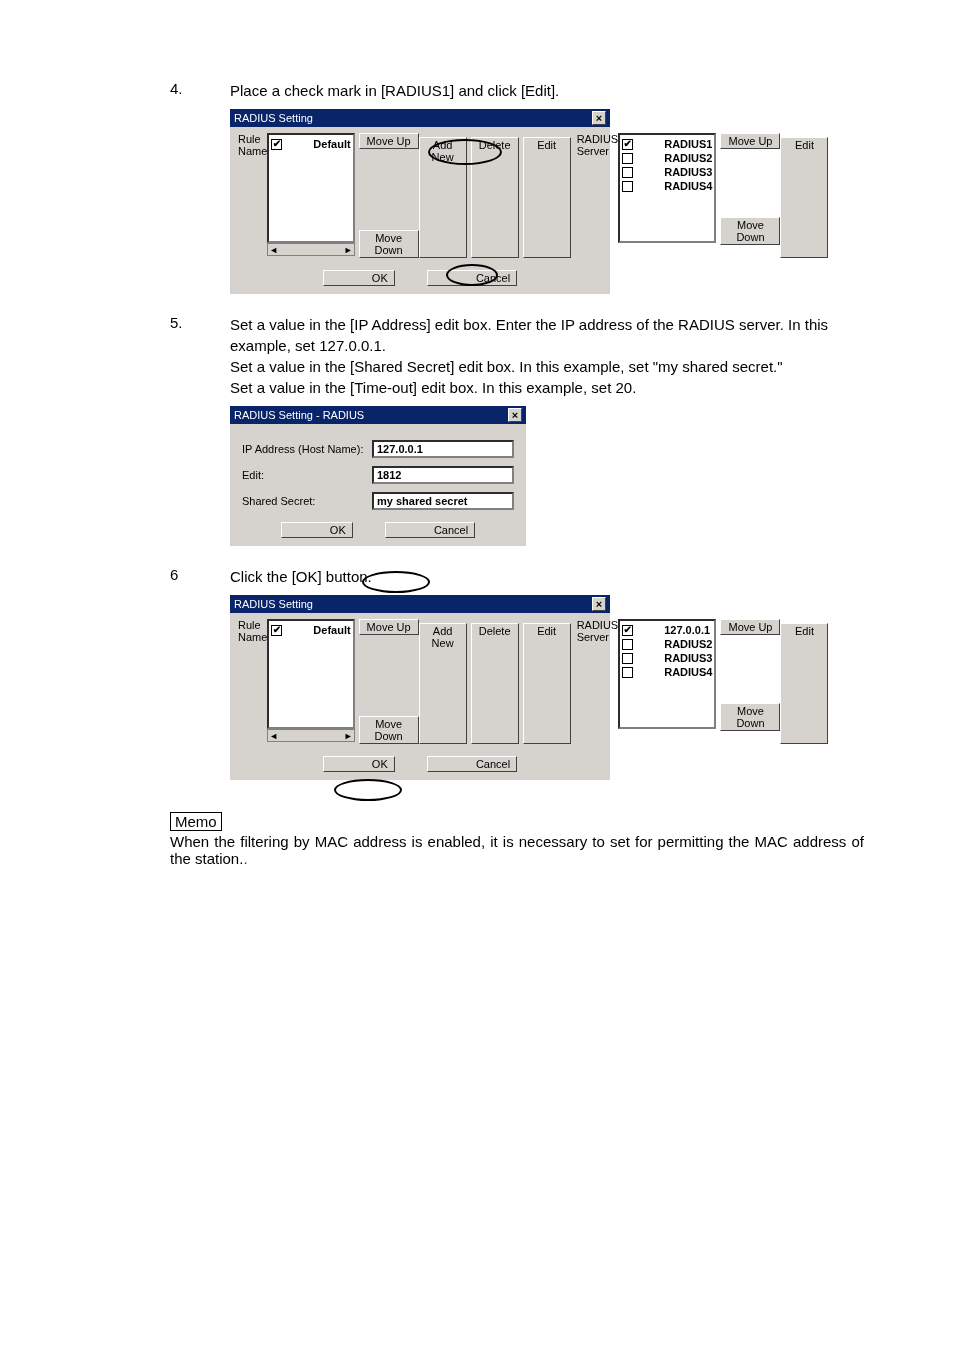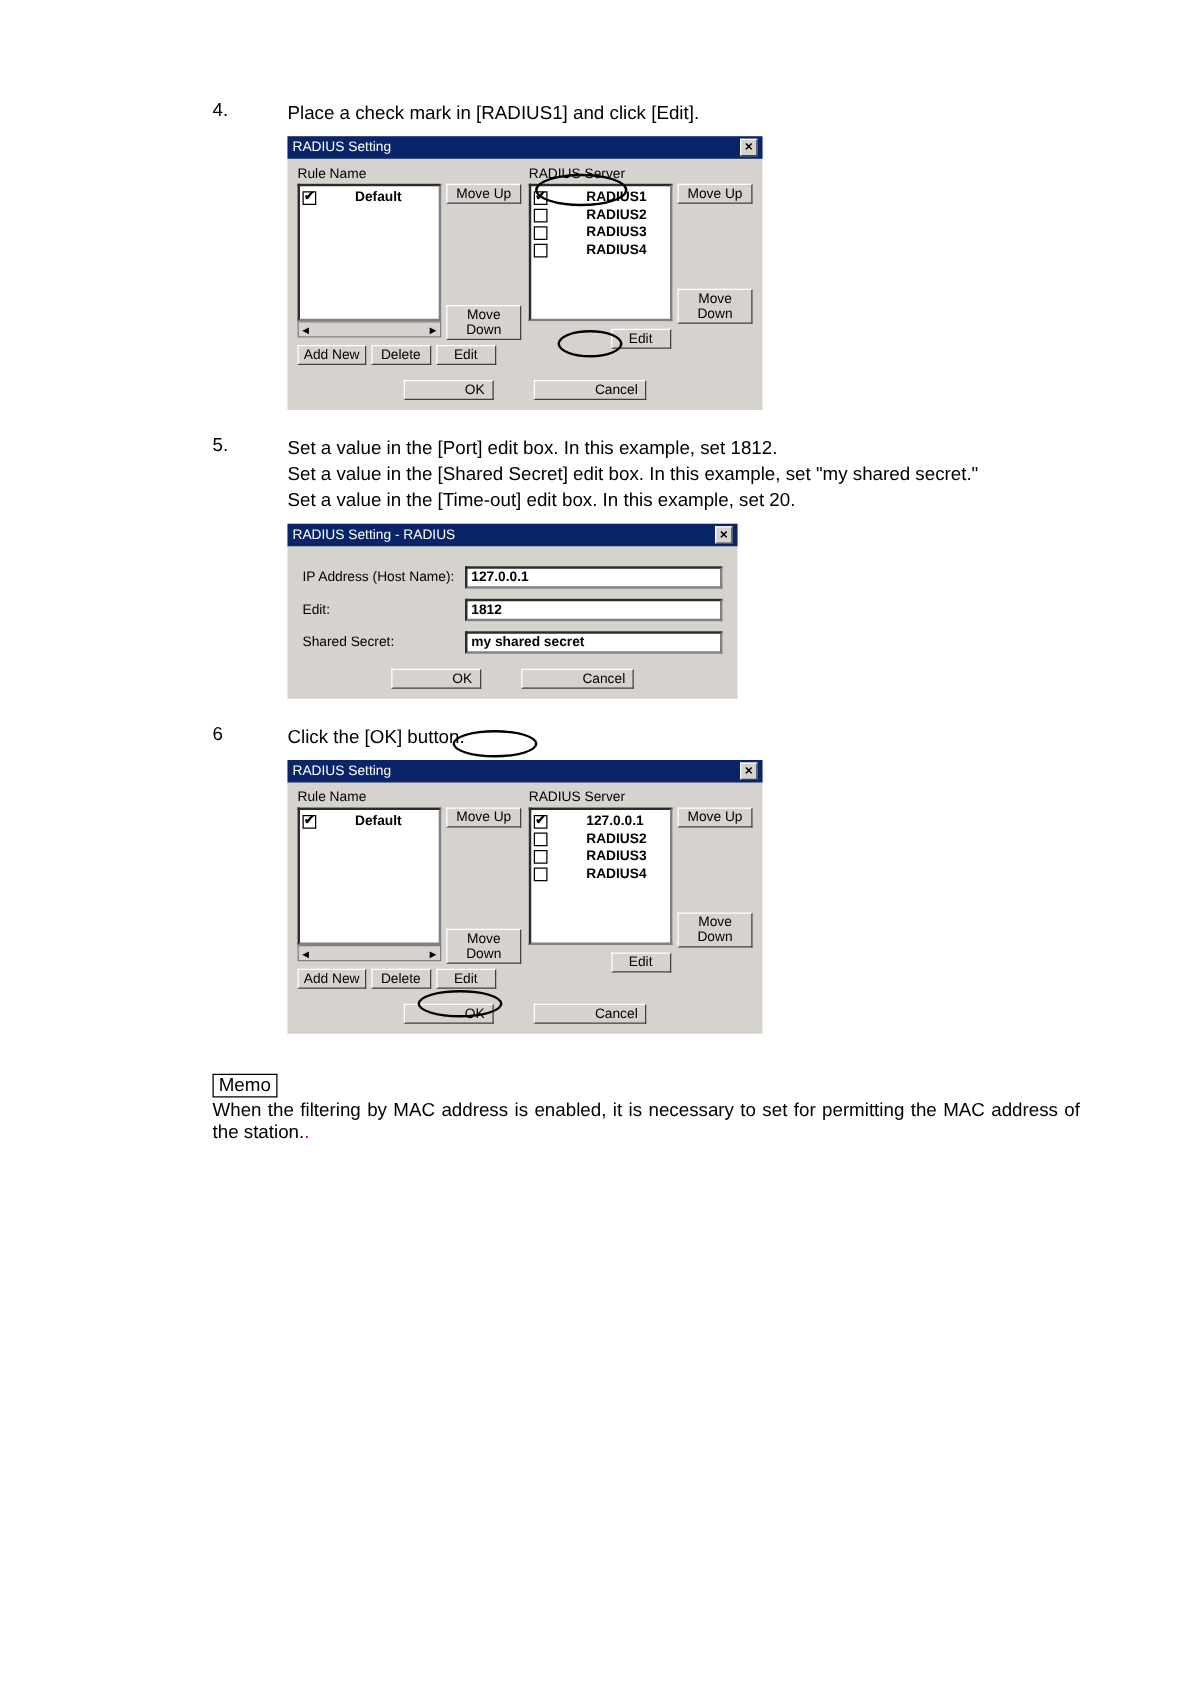--- a/index.html
+++ b/index.html
@@ -61,21 +61,21 @@
   .dlg-body {
     padding: 6px 8px 8px 8px;
   }
   .two-pane {
     display: flex;
     gap: 6px;
   }
   .pane {
     flex: 1;
     display: flex;
-    flex-direction: column;
+    flex-direction: row;
   }
   .pane-label {
     color: #000;
     font-size: 11px;
     margin-bottom: 2px;
   }
   .listbox {
     background: #fff;
     border: 2px inset #808080;
     height: 110px;
@@ -133,21 +133,21 @@
   
   .ellipse {
     position:absolute;
     border:2px solid #000;
     border-radius:50%;
     pointer-events:none;
   }
   .dlg-wrap { position:relative; display:inline-block;}
   
   .dlg2 {
-    width: 360px;
+    width: 296px;
     background:#d6d3ce;
   }
   .form-row {
     display:flex;
     align-items:center;
     margin: 8px 0;
     padding: 0 12px;
   }
   .form-label {
     flex: 0 0 130px;
@@ -266,21 +266,21 @@
       </div>
       
       <div class="ellipse" style="left:198px; top:30px; width:74px; height:26px;"></div>
       <div class="ellipse" style="left:216px; top:155px; width:52px; height:22px;"></div>
     </div>
   </div>
 
   <div class="step-row">
     <div class="step-num">5.</div>
     <div class="step-text">
-      <div>Set a value in the [Port] edit box.  In this example, set 1812.</div>
+      <div>Set a value in the [IP Address] edit box.  Enter the IP address of the RADIUS server.  In this example, set 127.0.0.1.</div>
       <div>Set a value in the [Shared Secret] edit box.  In this example, set "my shared secret."</div>
       <div>Set a value in the [Time-out] edit box.  In this example, set 20.</div>
     </div>
   </div>
 
   <div class="dialog-container">
     <div class="dlg-wrap">
       <div class="dlg2">
         <div class="dlg-title">
           <span>RADIUS Setting - RADIUS</span>

